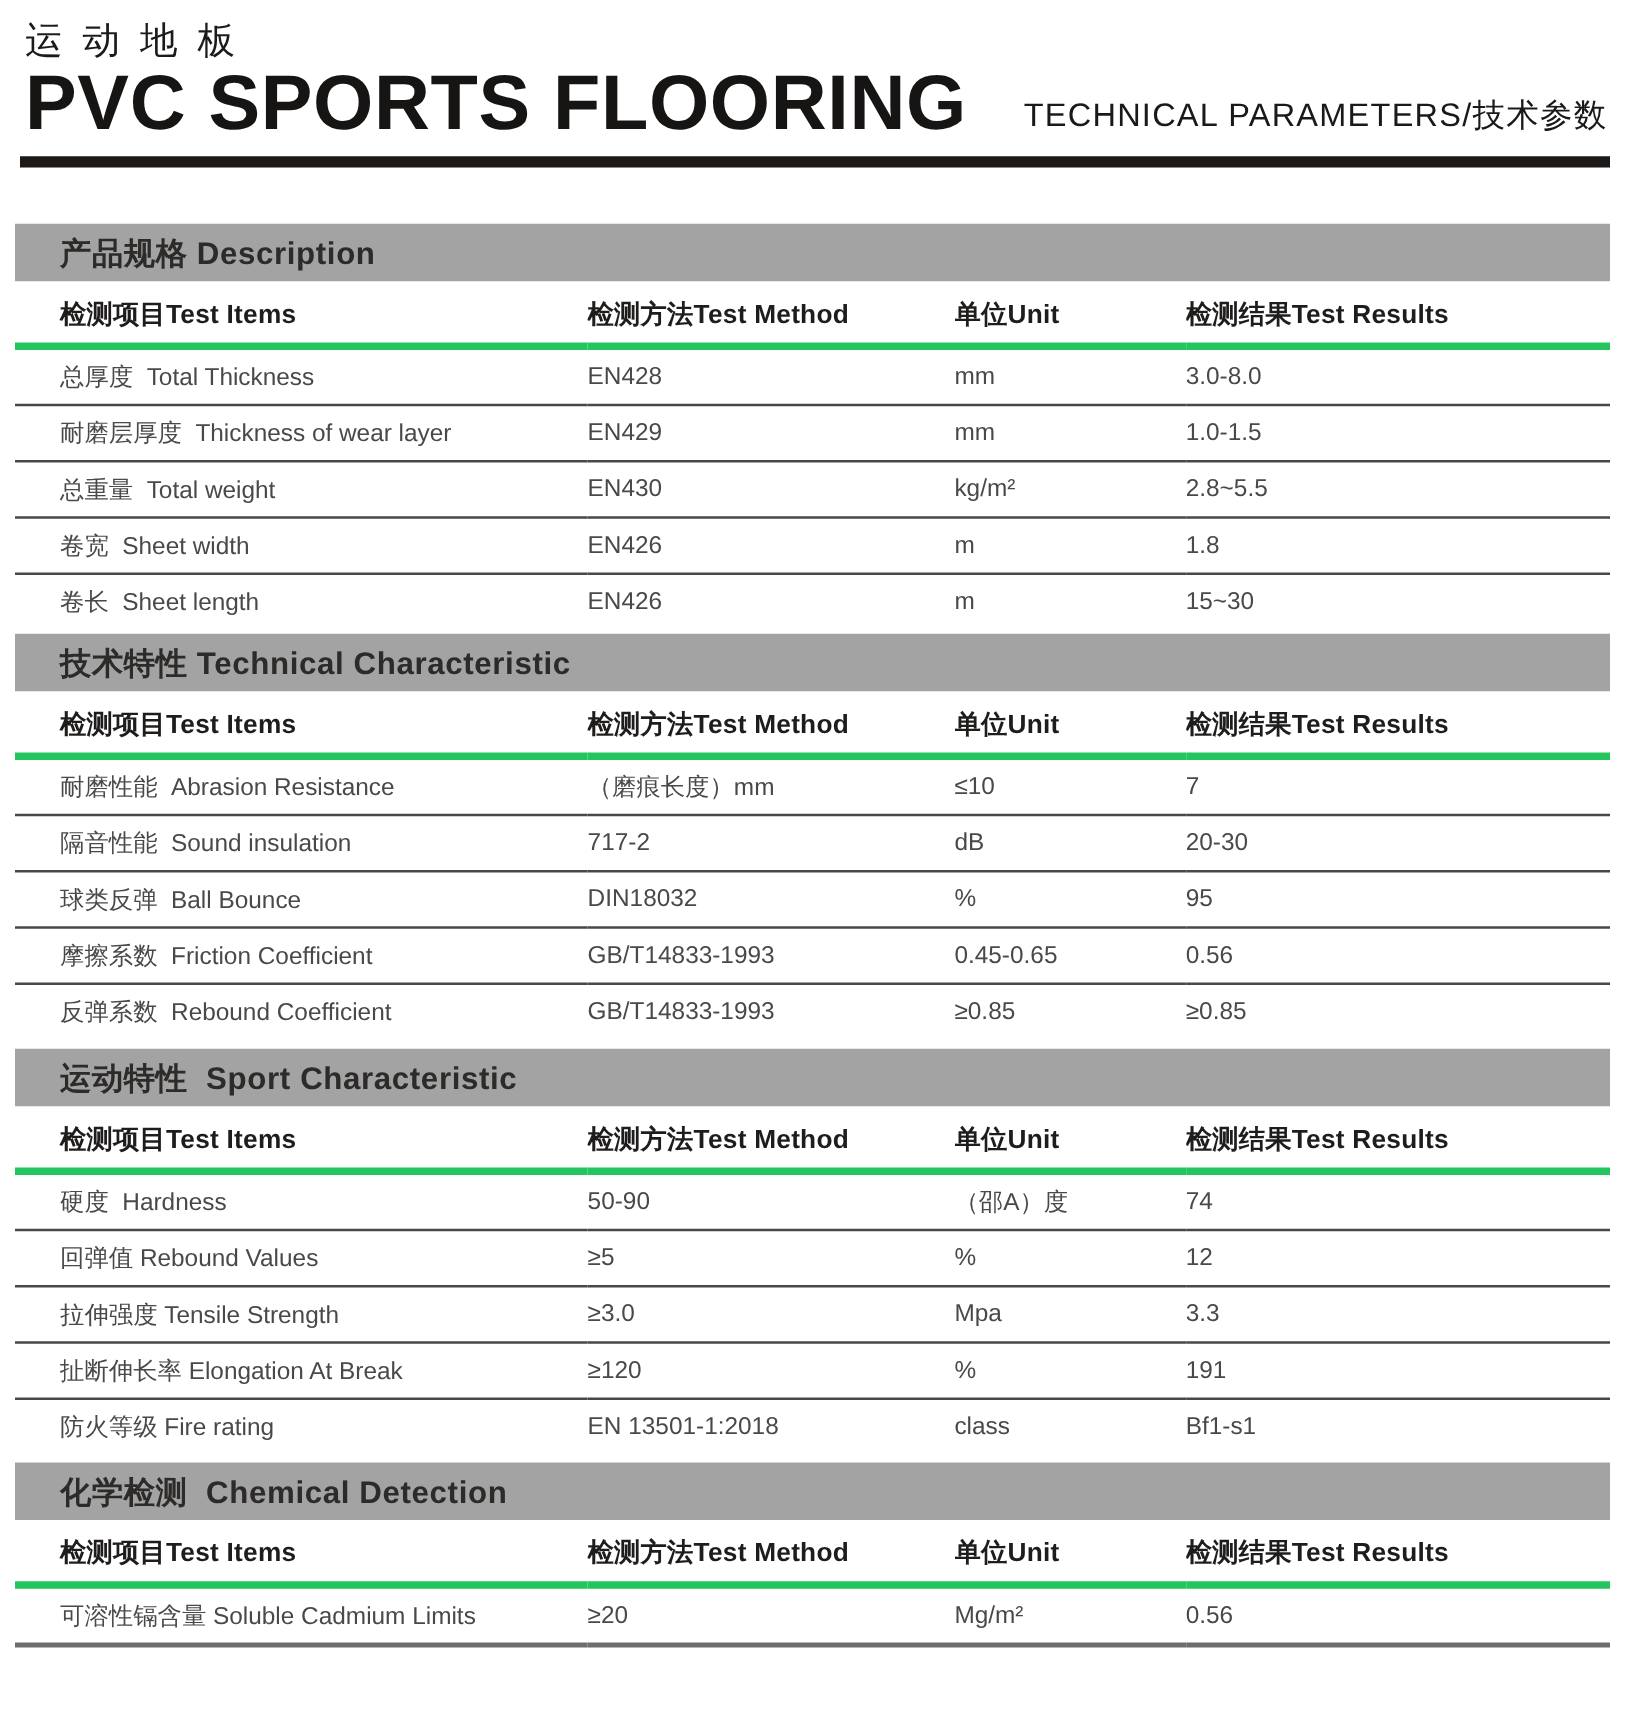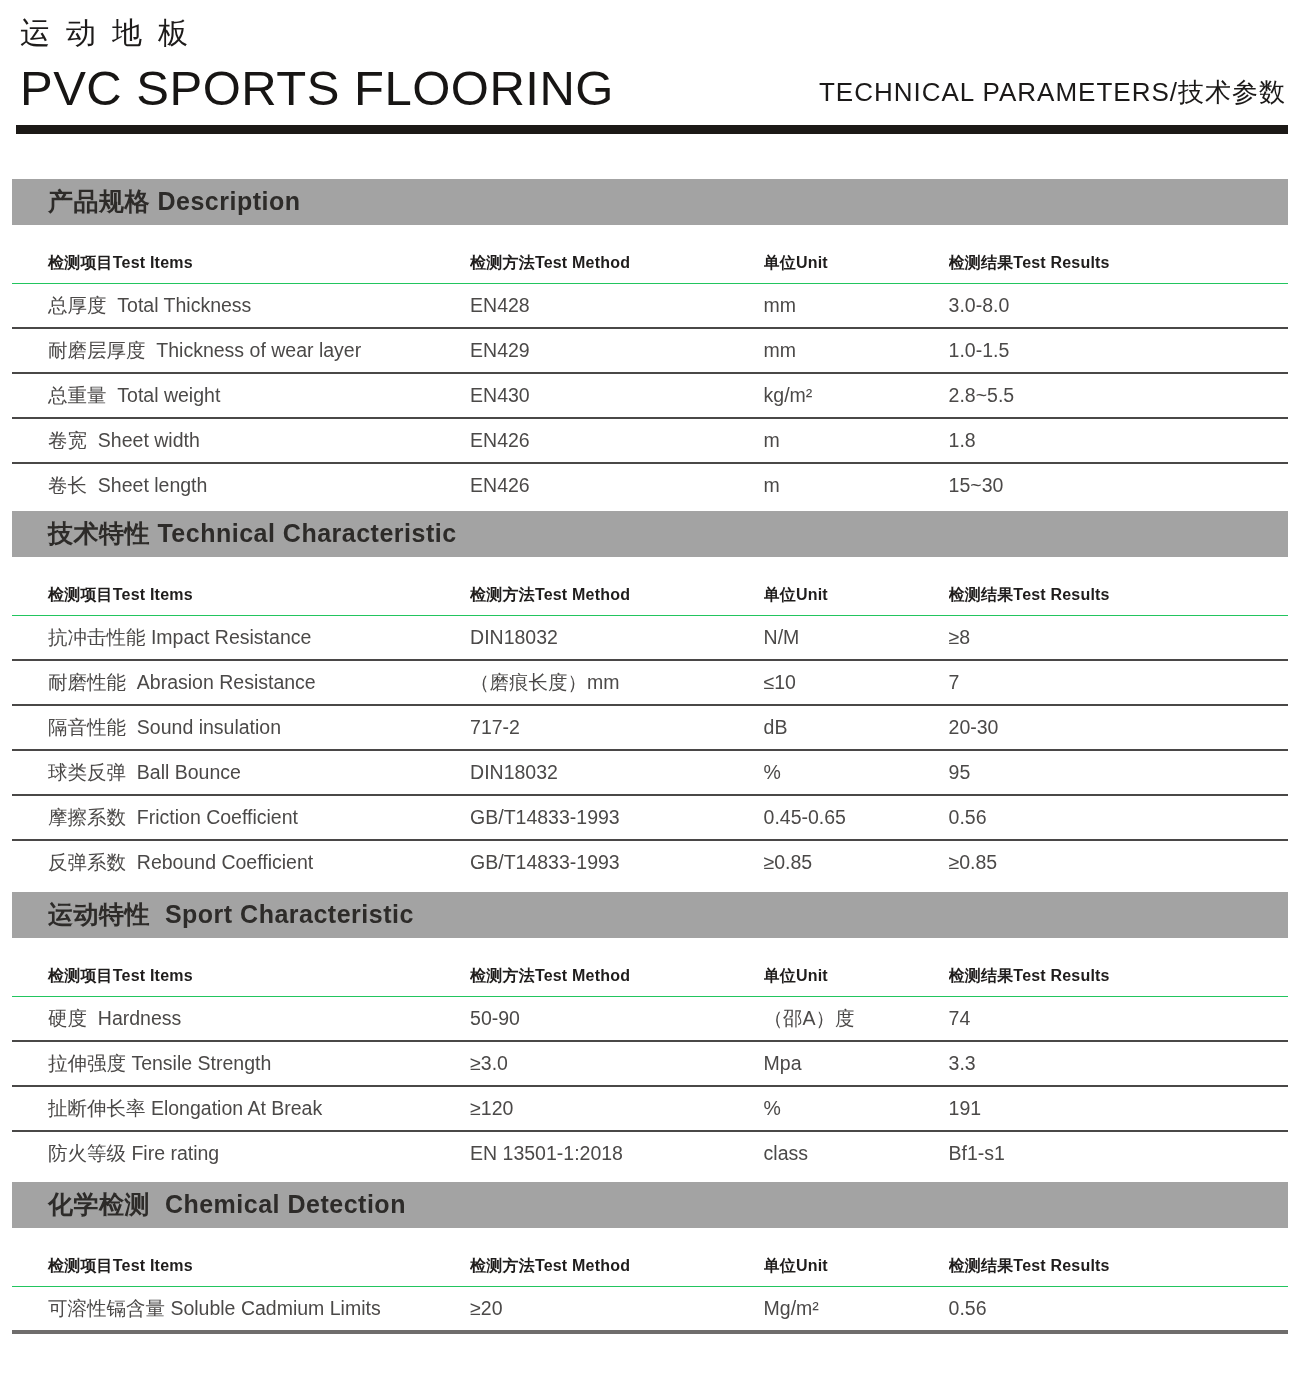--- a/index.html
+++ b/index.html
@@ -13,22 +13,22 @@
   
   .doc-header {
     display: flex; justify-content: space-between; align-items: flex-end;
     margin: 16px 14px 0 20px;
   }
   .cn-title {
     font-size: 30px; letter-spacing: 16px; font-weight: 400;
     color: #1d1b1a; line-height: 1.1;
   }
   .en-title {
-    font-size: 49px; font-weight: 400; letter-spacing: 0.5px;
-    color: #171514; line-height: 1.02; margin-top: 15px;
+    font-size: 62px; font-weight: 700; letter-spacing: 0.5px;
+    color: #171514; line-height: 1.02; margin-top: 2px;
   }
   .subtitle {
     font-size: 26px; font-weight: 400; letter-spacing: 1px;
     color: #1b1918; padding-bottom: 4px; white-space: pre;
   }
   .header-rule { height: 9px; background: #1c1916; margin: 11px 12px 0 16px; }
 
   
   .section { margin: 0 12px; }
   .section-description { margin-top: 45px; }
@@ -42,22 +42,22 @@
     padding-left: 36px; box-sizing: border-box;
     font-size: 25px; font-weight: bold; color: #2d2b29;
     white-space: pre-wrap; letter-spacing: 0.5px;
   }
 
   
   table { width: 100%; border-collapse: collapse; table-layout: fixed; }
   col.c1 { width: 35.9%; } col.c2 { width: 23%; } col.c3 { width: 14.5%; } col.c4 { width: 26.6%; }
   th, td { text-align: left; white-space: pre-wrap; overflow: hidden; vertical-align: middle; }
   th {
-    font-size: 16px; font-weight: bold; color: #1f1d1c;
-    padding: 28px 6px 9px 0; border-bottom: 1px solid #22c55e;
+    font-size: 21px; font-weight: bold; color: #1f1d1c;
+    padding: 12px 6px 9px 0; border-bottom: 6px solid #22c55e;
     letter-spacing: 0.2px;
   }
   td {
     font-size: 19.5px; color: #4b4948;
     padding: 8px 6px 8px 0; height: 22px;
     border-bottom: 2px solid #4a4847;
   }
   th:first-child, td:first-child { padding-left: 36px; }
   tbody tr:last-child td { border-bottom: none; }
   .section-chemical table { border-bottom: 4px solid #6f6d6c; }
@@ -140,26 +140,20 @@
       <thead>
         <tr>
           <th>检测项目Test Items</th>
           <th>检测方法Test Method</th>
           <th>单位Unit</th>
           <th>检测结果Test Results</th>
         </tr>
       </thead>
       <tbody>
         <tr>
-          <td>抗冲击性能 Impact Resistance</td>
-          <td>DIN18032</td>
-          <td>N/M</td>
-          <td>≥8</td>
-        </tr>
-        <tr>
           <td>耐磨性能  Abrasion Resistance</td>
           <td>（磨痕长度）mm</td>
           <td>≤10</td>
           <td>7</td>
         </tr>
         <tr>
           <td>隔音性能  Sound insulation</td>
           <td>717-2</td>
           <td>dB</td>
           <td>20-30</td>
@@ -204,20 +198,26 @@
         </tr>
       </thead>
       <tbody>
         <tr>
           <td>硬度  Hardness</td>
           <td>50-90</td>
           <td>（邵A）度</td>
           <td>74</td>
         </tr>
         <tr>
+          <td>回弹值 Rebound Values</td>
+          <td>≥5</td>
+          <td>%</td>
+          <td>12</td>
+        </tr>
+        <tr>
           <td>拉伸强度 Tensile Strength</td>
           <td>≥3.0</td>
           <td>Mpa</td>
           <td>3.3</td>
         </tr>
         <tr>
           <td>扯断伸长率 Elongation At Break</td>
           <td>≥120</td>
           <td>%</td>
           <td>191</td>

